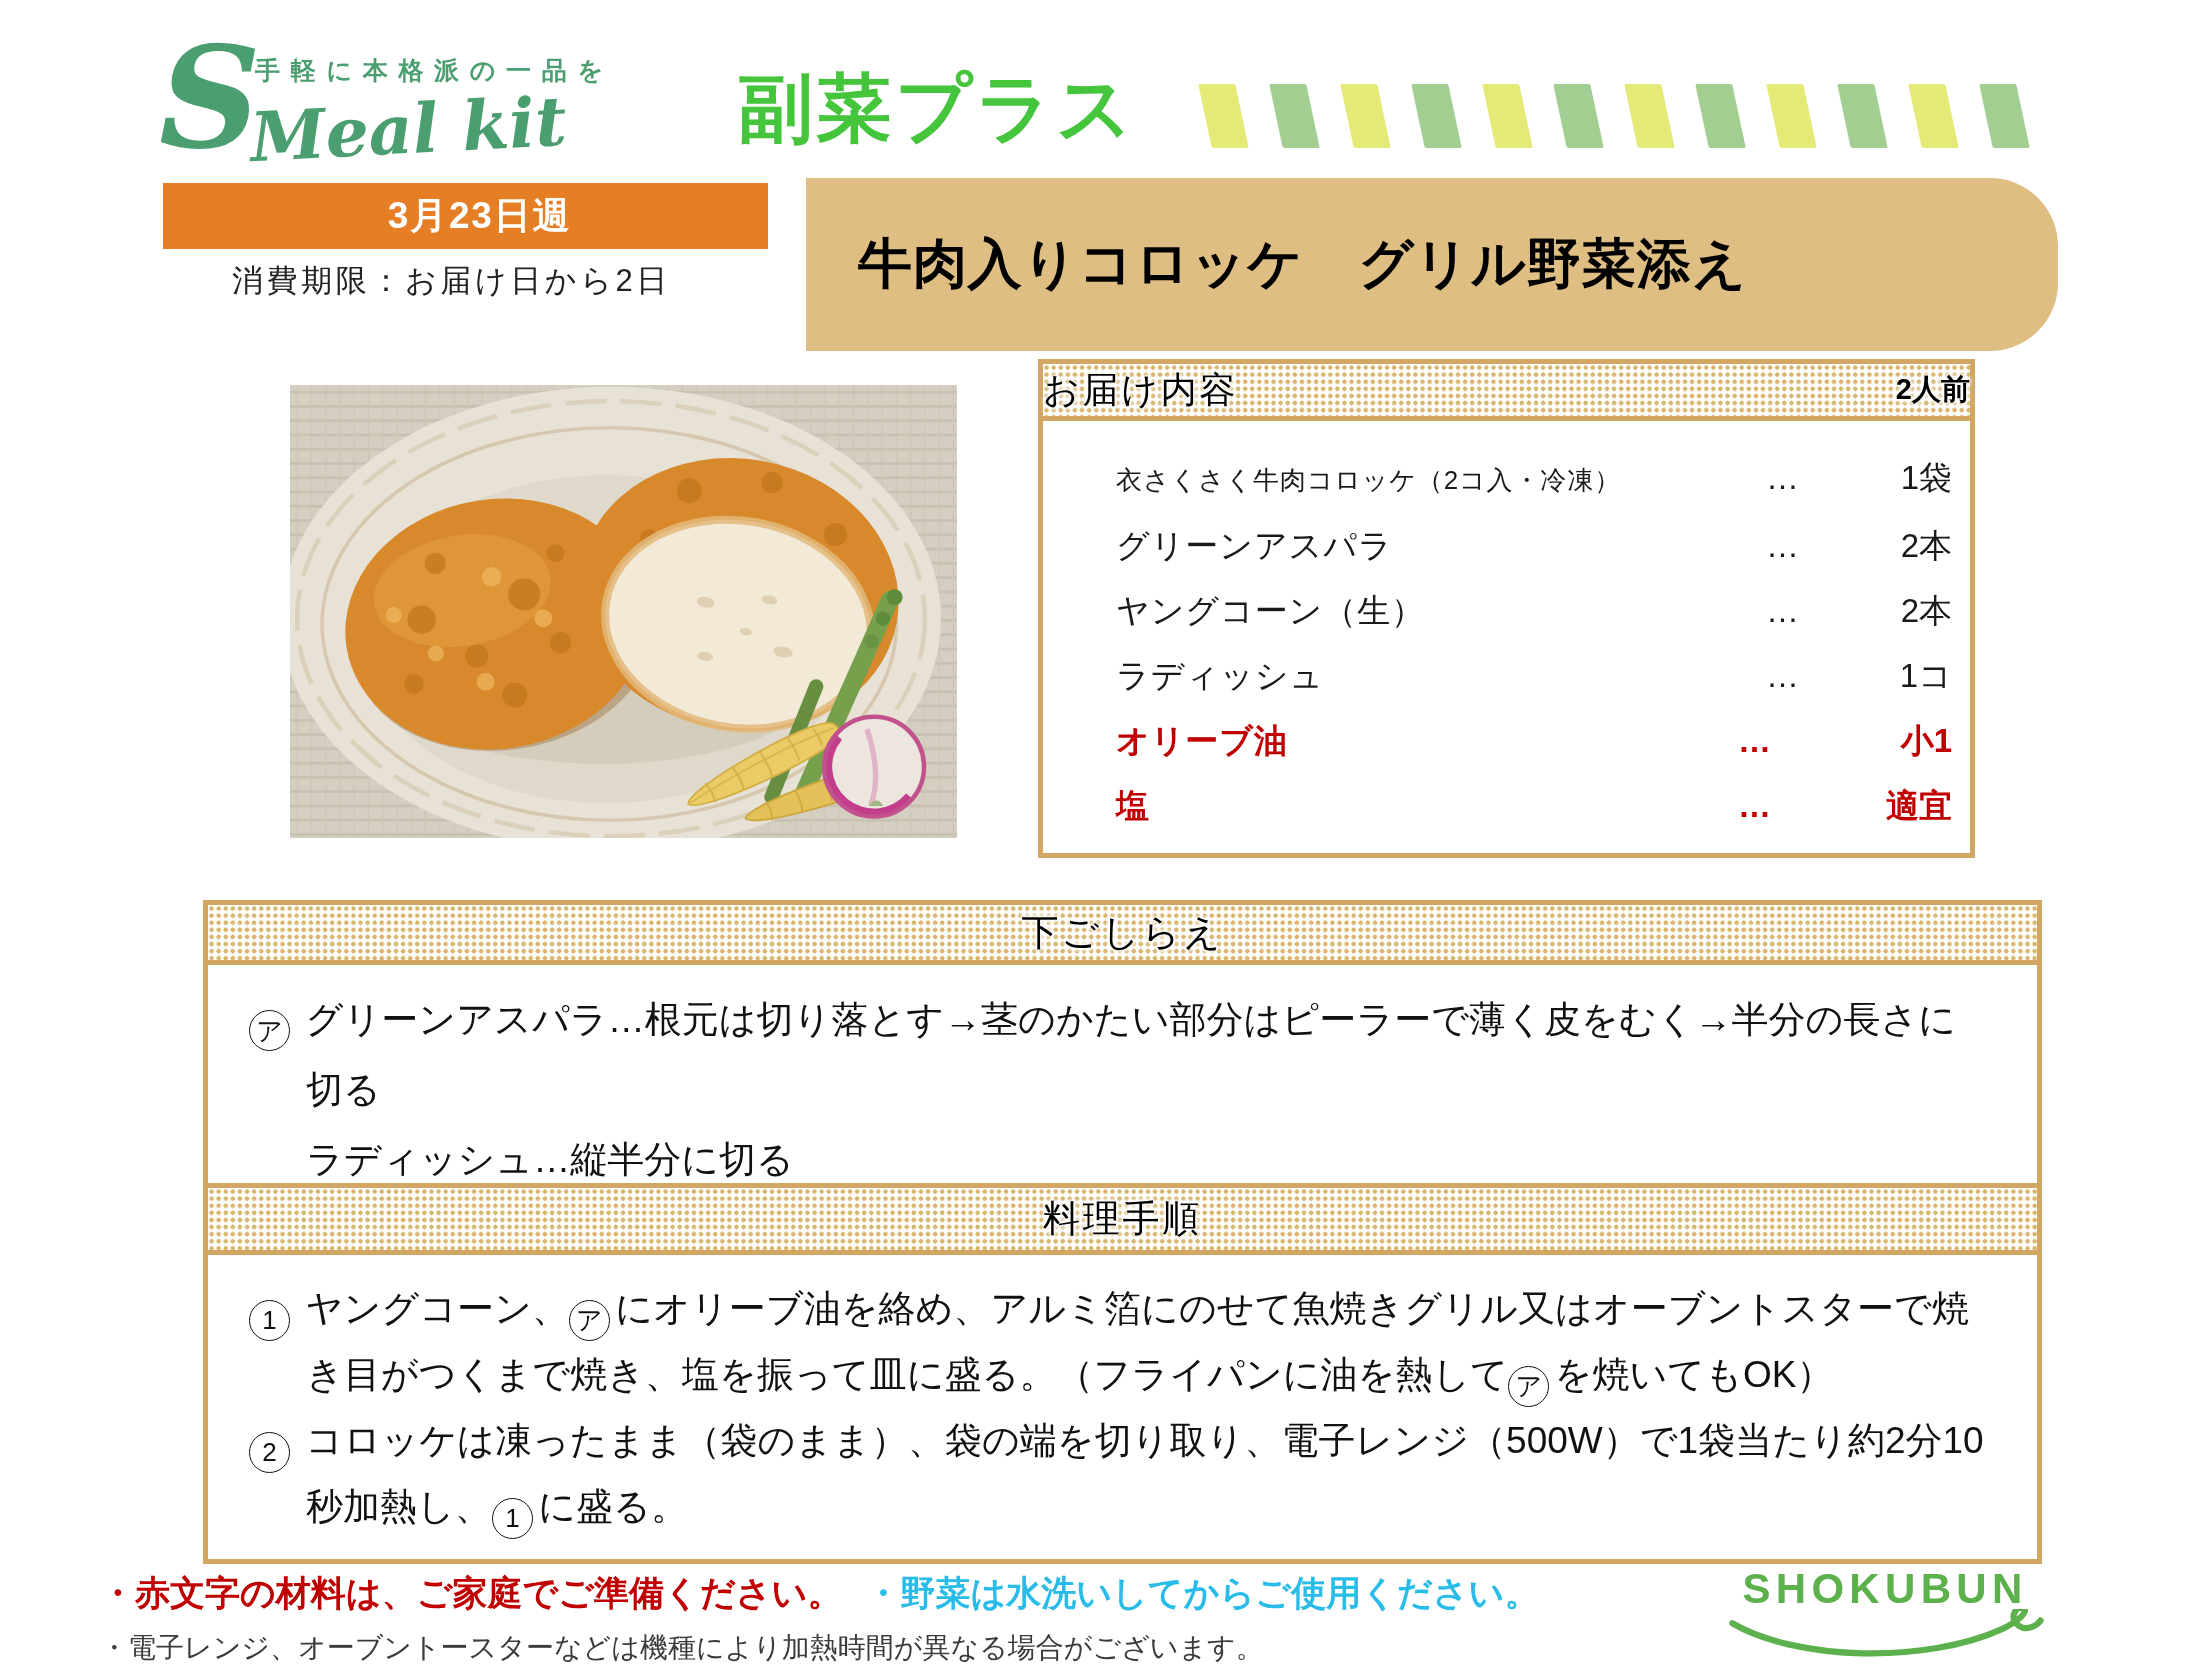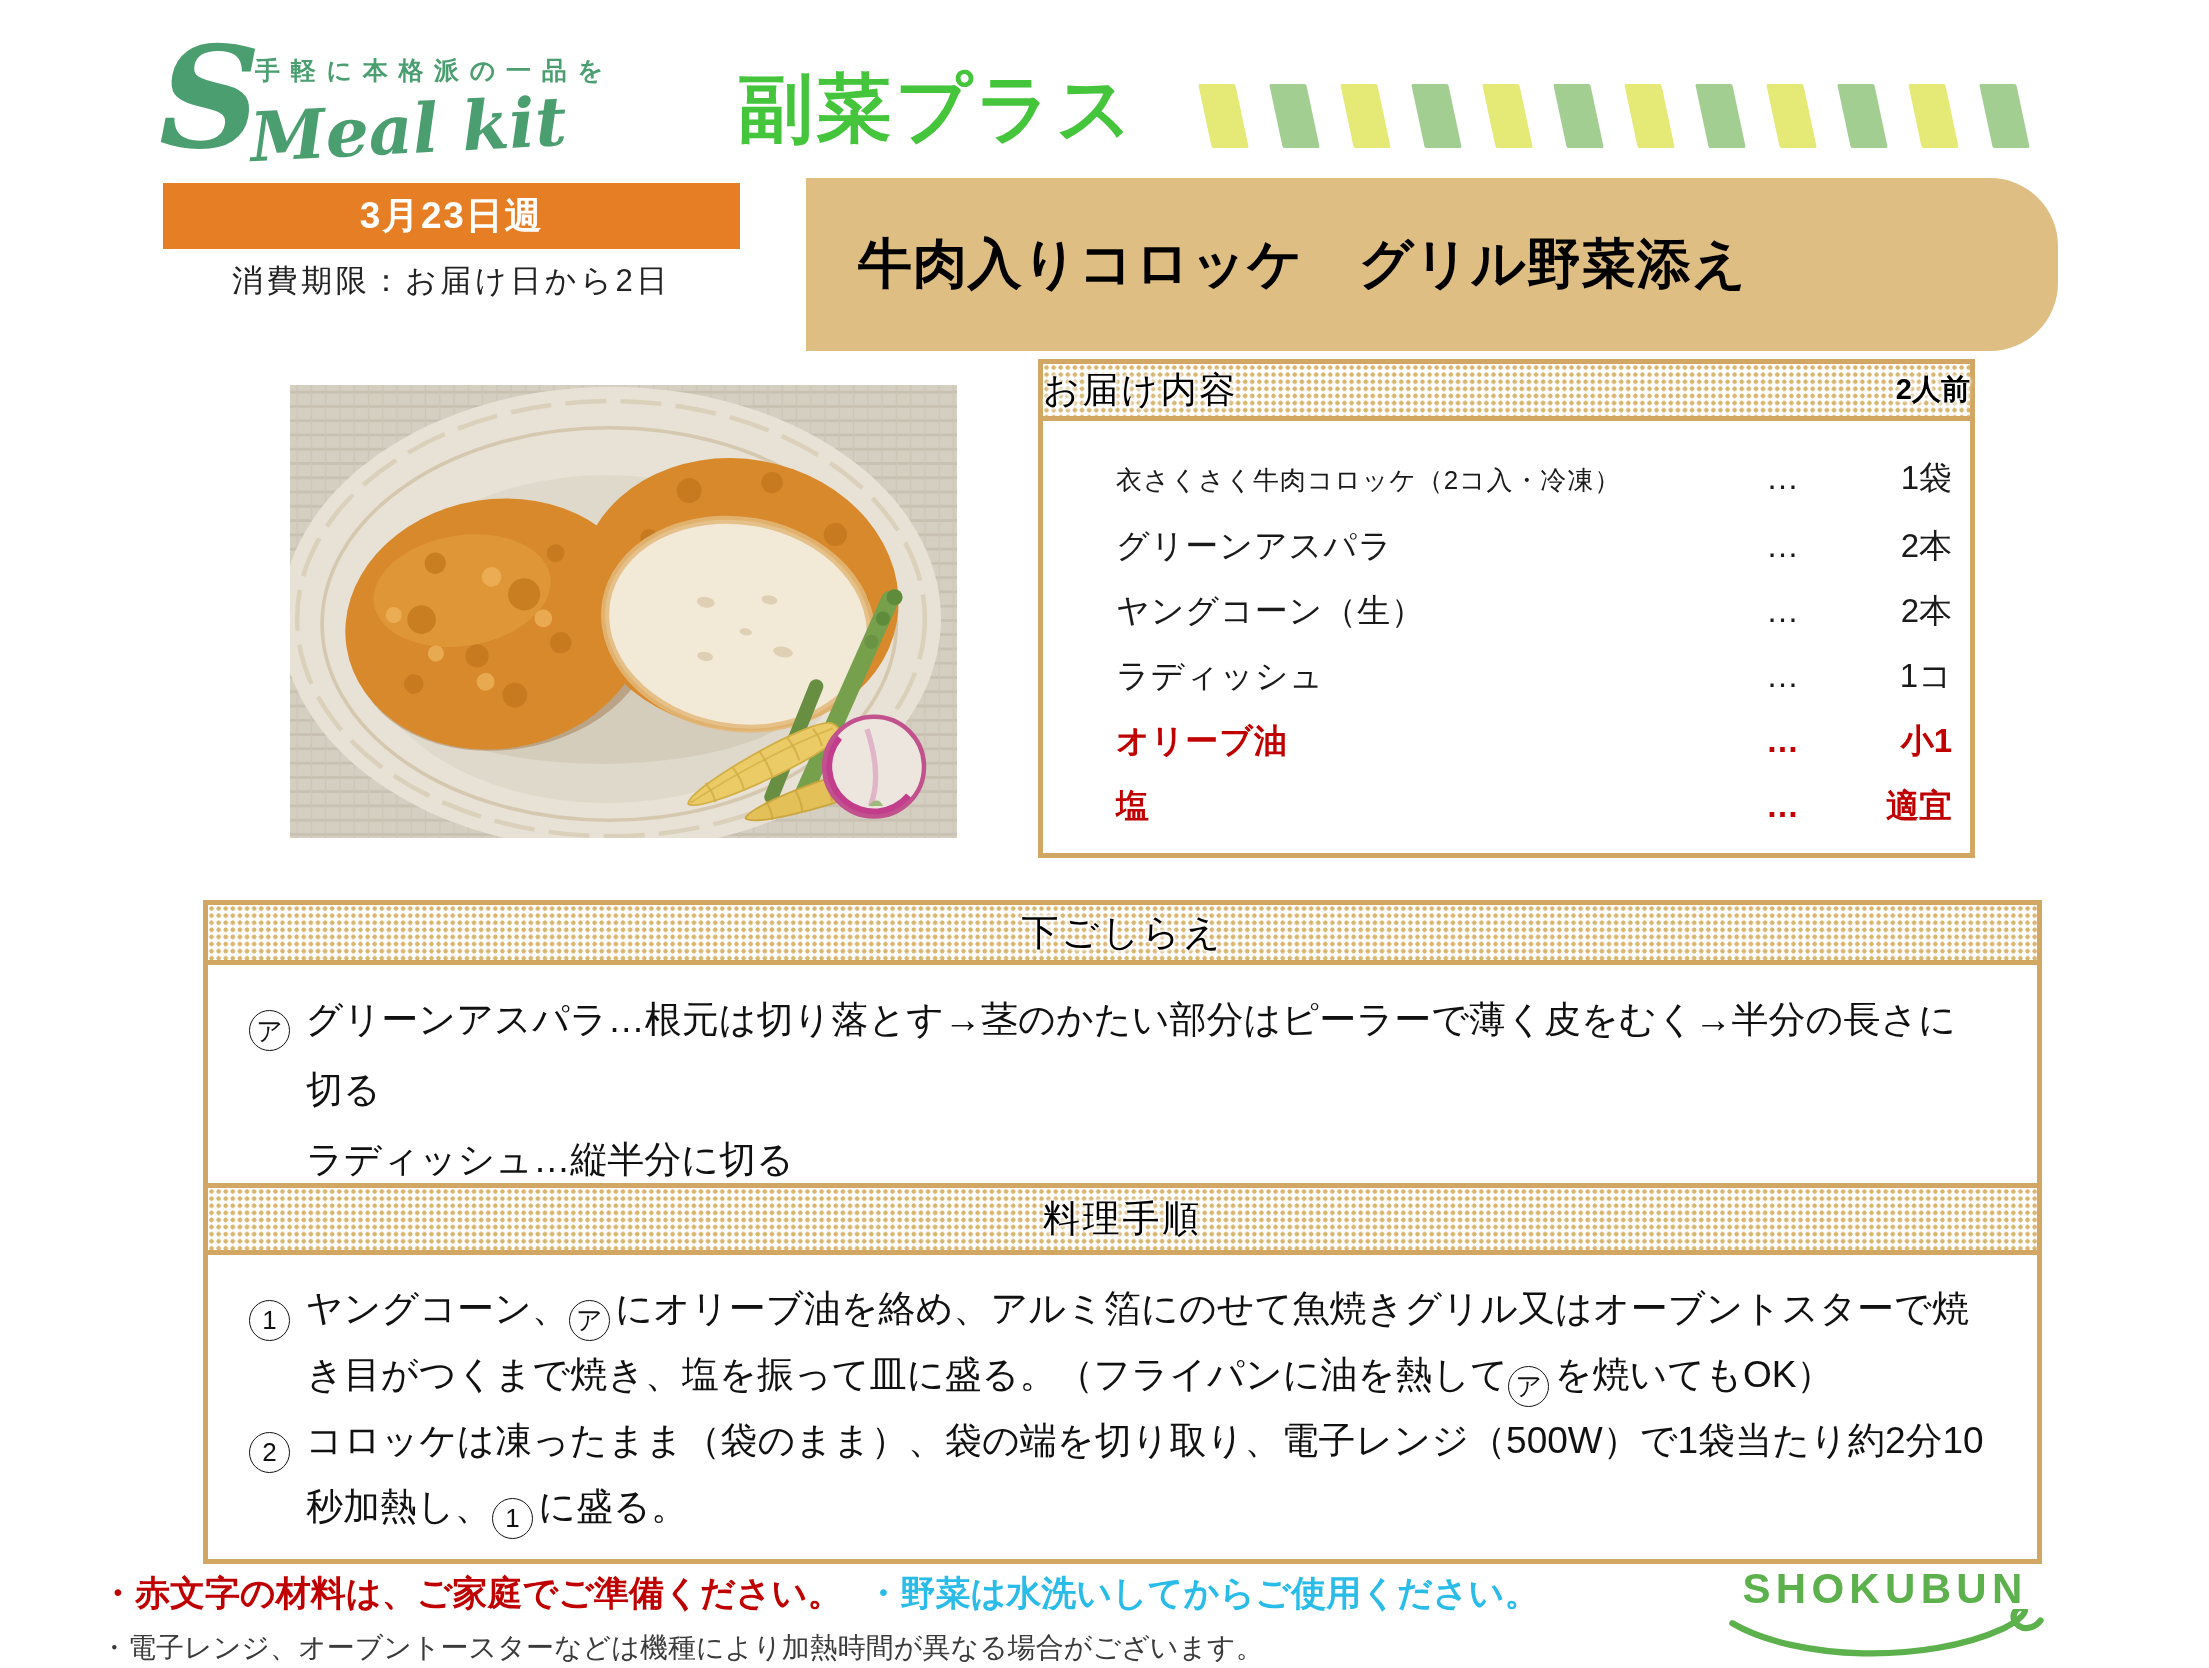--- a/index.html
+++ b/index.html
@@ -13,21 +13,21 @@
   .logo .tagline{position:absolute;left:96px;top:10.7px;font-size:25px;font-weight:700;letter-spacing:10.7px;white-space:nowrap;}
   .logo .script{position:absolute;left:91px;top:46px;font-family:"DejaVu Serif",serif;font-style:italic;font-size:68px;font-weight:bold;transform:rotate(-3deg);white-space:nowrap;}
   .category{position:absolute;left:738px;top:59px;font-size:75px;font-weight:800;letter-spacing:3.6px;color:var(--accent-green,#44C53C);white-space:nowrap;}
   
   .stripes{position:absolute;left:1205px;top:84px;height:64px;display:flex;gap:34px;}
   .stripes .stripe{width:37px;height:64px;transform:skewX(12deg);border-radius:1.8px;}
   .stripes .y{background:var(--stripe-yellow,#E4EA75);}
   .stripes .g{background:var(--stripe-green,#A2CE92);}
   
   .week-banner{position:absolute;left:163px;top:183px;width:577px;height:66px;background:var(--orange,#E57E25);
-    display:flex;align-items:center;justify-content:center;color:#fff;font-size:37px;font-weight:800;letter-spacing:1.8px;}
+    display:flex;align-items:center;justify-content:center;color:#fff;font-size:37px;font-weight:800;letter-spacing:1.8px;padding-left:28px;}
   .expiry{position:absolute;left:163px;top:260px;width:577px;text-align:center;font-size:31px;letter-spacing:3.6px;color:#222;white-space:nowrap;}
   
   .title-bar{position:absolute;left:806px;top:178px;width:1252px;height:173px;background:var(--tan,#DEBE82);
     border-radius:0 68px 68px 0;display:flex;align-items:center;padding-left:52px;box-sizing:border-box;}
   .title-bar .t{font-size:54px;font-weight:600;color:#000;letter-spacing:0.9px;white-space:nowrap;}
   
   .dotted{
     background-color:#fff;
     background-image:radial-gradient(circle,#D9B56E 2.1px,rgba(217,181,110,0) 2.5px);
     background-size:7.1px 7.1px;
@@ -36,21 +36,21 @@
   .delivery{position:absolute;left:1038px;top:359px;width:937px;height:499px;border:5.3px solid var(--border-tan,#D2A763);background:#fff;box-sizing:border-box;}
   .delivery .hd{height:52px;border-bottom:5.3px solid var(--border-tan,#D2A763);display:flex;align-items:center;justify-content:space-between;gap:37px;}
   .delivery .hd .h1{font-size:36px;letter-spacing:2.7px;color:#000;}
   .delivery .hd .h2{font-size:29px;font-weight:800;color:#000;}
   .items{padding:37px 18px 0 73px;}
   .item{display:flex;align-items:baseline;margin-bottom:26px;font-size:33px;line-height:39px;}
   .item .nm{flex:1;letter-spacing:0.9px;}
   .item .dt{width:71px;text-align:center;}
   .item .qt{width:134px;text-align:right;}
   .item.small .nm{font-size:26px;}
-  .item.red{color:var(--red,#C00000);font-weight:800;}
+  .item.red{color:var(--red,#C00000);font-weight:800;gap:28px;}
   
   .photo{position:absolute;left:290px;top:385px;width:667px;height:453px;}
   
   .bigbox{position:absolute;left:203px;top:900px;width:1839px;height:664px;border:5.3px solid var(--border-tan,#D2A763);background:#fff;box-sizing:border-box;}
   .band{display:flex;align-items:center;justify-content:center;}
   .band .bt{font-size:37px;letter-spacing:2.7px;color:#000;text-align:right;}
   .prep-hd{height:55px;border-bottom:5.3px solid var(--border-tan,#D2A763);}
   .steps-hd{height:62px;border-top:5.3px solid var(--border-tan,#D2A763);border-bottom:5.3px solid var(--border-tan,#D2A763);margin-top:24px;}
   .prep-body{height:194px;padding:19.6px 32px 0 41px;box-sizing:border-box;}
   .steps-body{padding:21.4px 32px 0 41px;}

